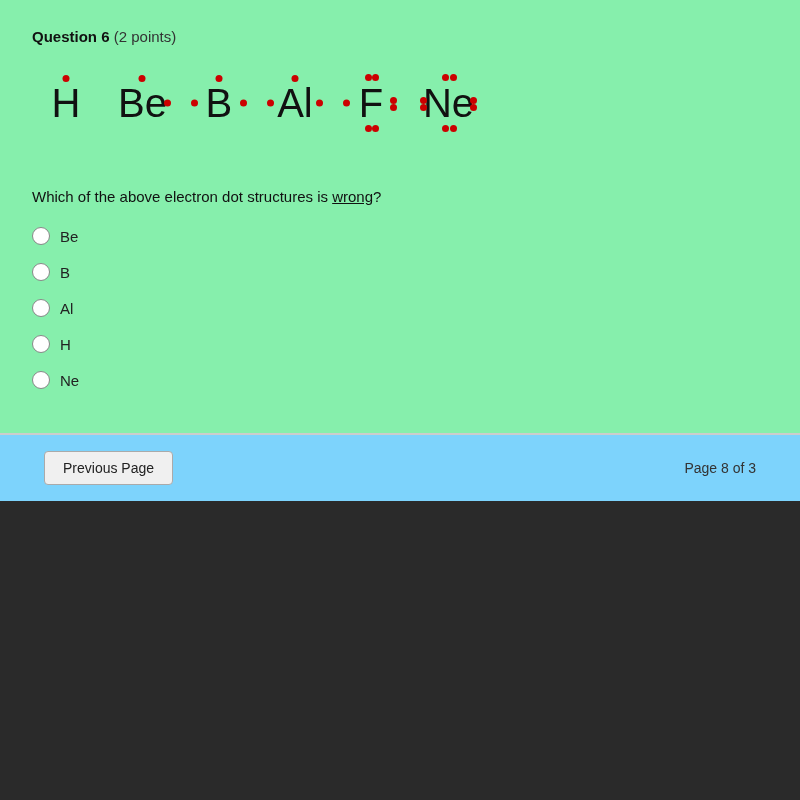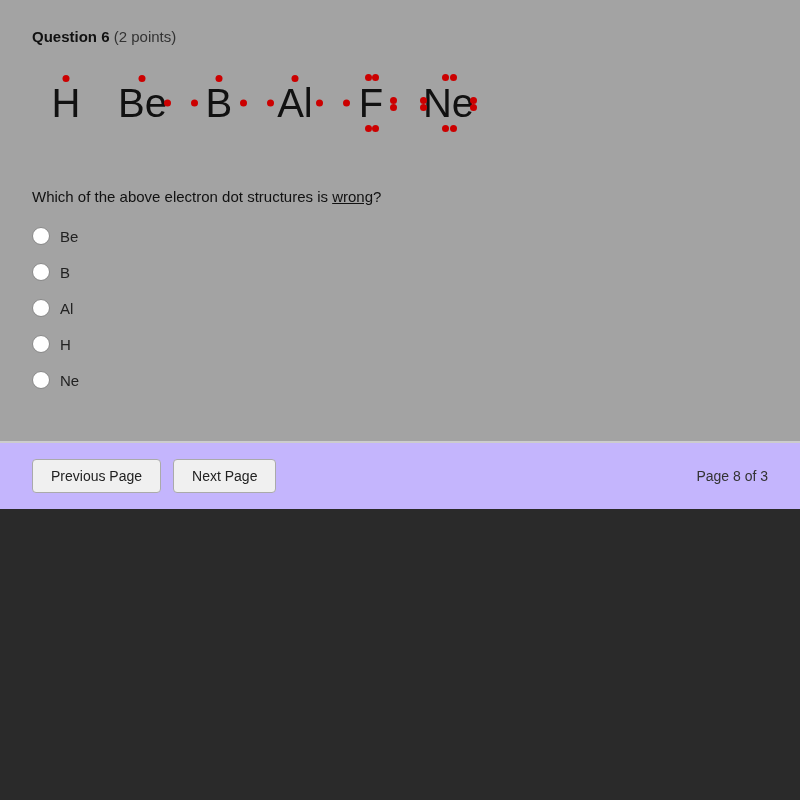--- a/index.html
+++ b/index.html
@@ -16,24 +16,24 @@
     }
 
     .page-wrapper {
       width: 800px;
       height: 800px;
       display: flex;
       flex-direction: column;
     }
 
     .quiz-card {
-      background: #a3a3a3;
+      background: #86efac;
       width: 100%;
       flex: 0 0 auto;
-      padding: 28px 32px 24px 32px;
+      padding: 28px 32px 16px 32px;
       border-bottom: 1px solid #cccccc;
     }
 
     .question-header {
       font-size: 15px;
       font-weight: bold;
       color: #111;
       margin-bottom: 18px;
     }
 
@@ -106,23 +106,23 @@
       height: 18px;
       border-radius: 50%;
       border: 1.5px solid #888;
       background: #fff;
       flex-shrink: 0;
       display: inline-block;
     }
 
     
     .nav-footer {
-      background: #c4b5fd;
+      background: #7dd3fc;
       border-top: 1px solid #cccccc;
-      padding: 16px 32px;
+      padding: 16px 44px;
       display: flex;
       align-items: center;
       gap: 12px;
     }
 
     .nav-btn {
       padding: 8px 18px;
       font-size: 14px;
       border: 1px solid #aaa;
       background: #f0f0f0;
@@ -237,18 +237,17 @@
       <li class="option-item">
         <span class="radio-circle"></span>
         <span>Ne</span>
       </li>
     </ul>
 
   </div>
 
   <div class="nav-footer">
     <button class="nav-btn">Previous Page</button>
-    <button class="nav-btn">Next Page</button>
     <span class="page-info">Page 8 of 3</span>
   </div>
 
   <div class="dark-bar"></div>
 </div>
 
 </body></html>

